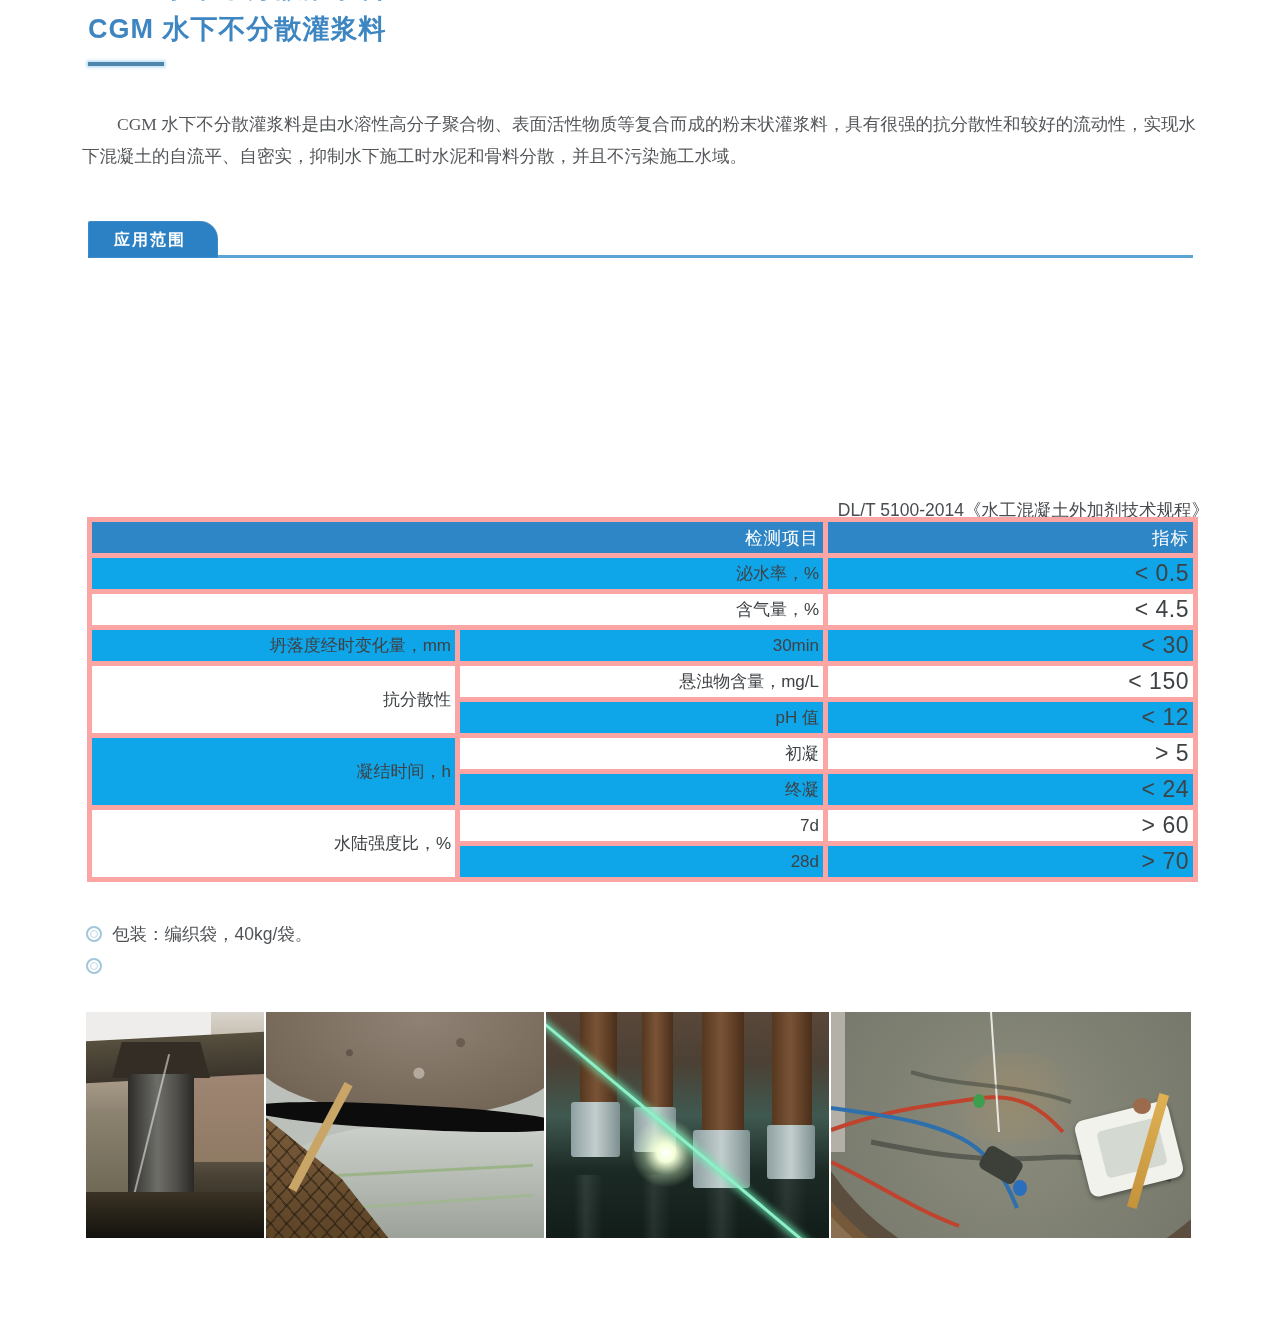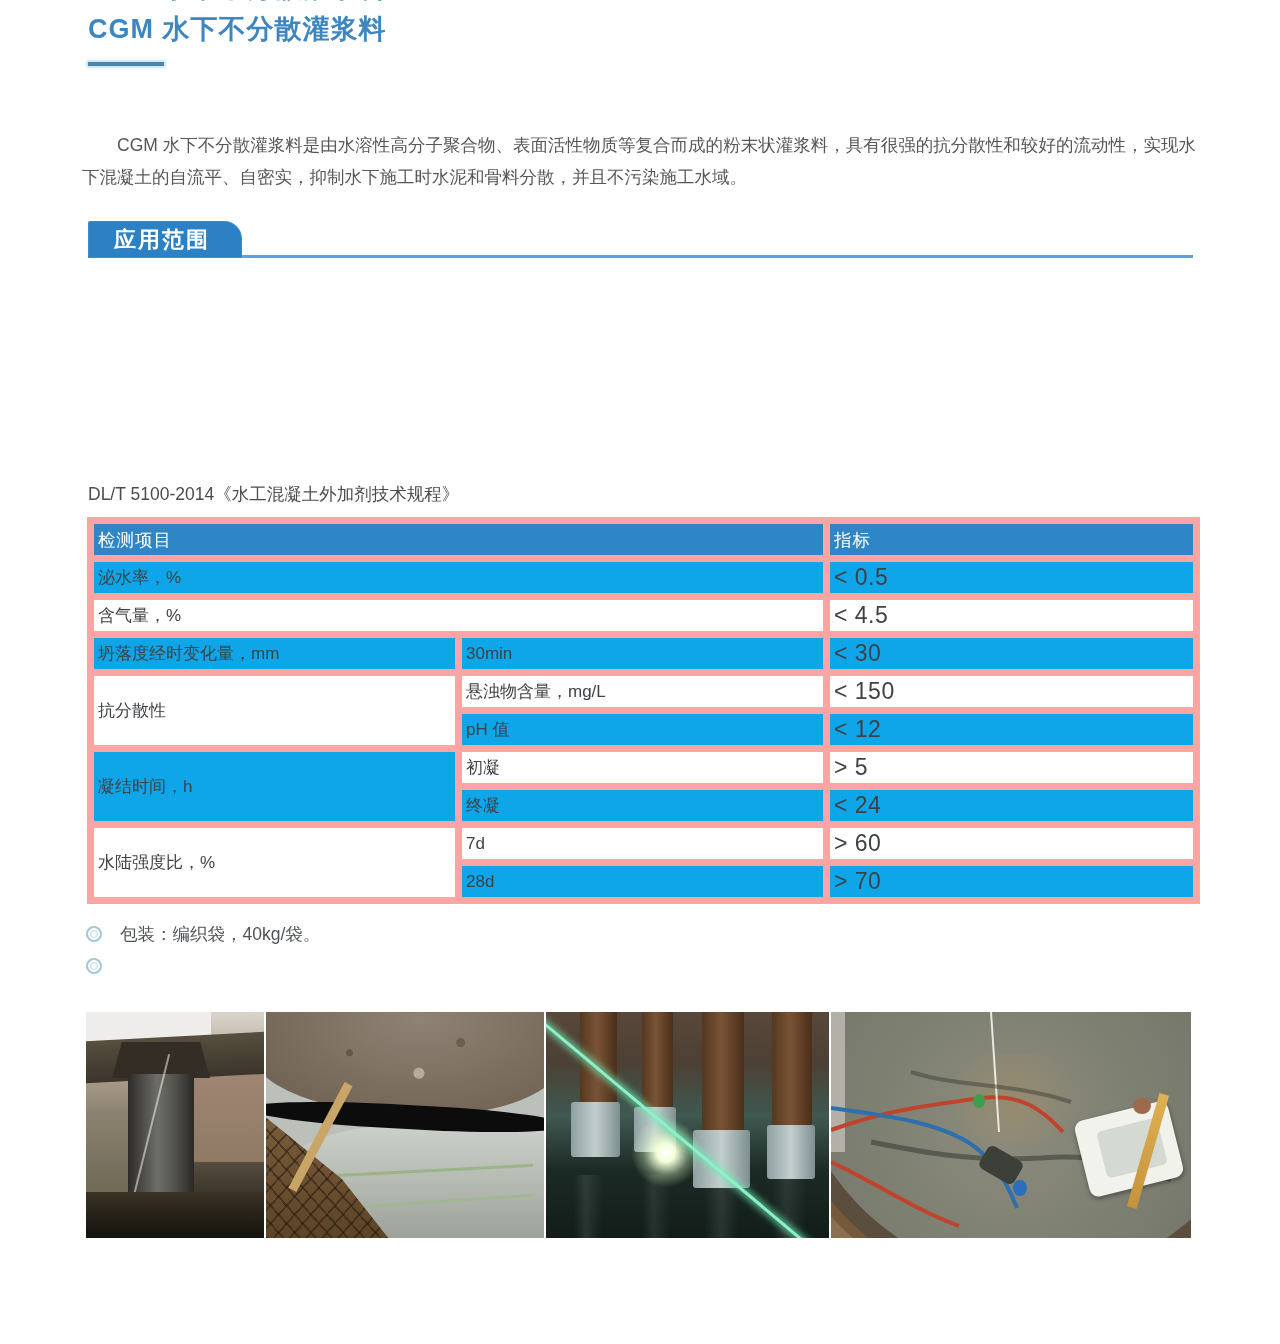--- a/index.html
+++ b/index.html
@@ -11,50 +11,50 @@
   .page{position:relative;width:1280px;height:1344px;overflow:hidden;background:#fff;}
 
   
   .ghost{position:absolute;top:0;left:88px;height:7px;width:600px;overflow:hidden;opacity:.85;}
   .ghost span{display:block;margin-top:-30px;font-size:27px;font-weight:bold;color:#4e93c9;letter-spacing:1px;}
 
   .title{position:absolute;top:11px;left:88px;margin:0;font-size:27px;font-weight:bold;color:#3d86c1;letter-spacing:1px;}
   .title-rule{position:absolute;top:62px;left:88px;width:76px;height:4px;background:#4d87ae;box-shadow:0 0 3px 1.5px #b9dcef;}
 
   .body-text{position:absolute;left:82px;width:1114px;margin:0;font-size:17.5px;line-height:31.5px;color:#55585b;text-align:justify;text-indent:2em;}
-  .intro{top:130px;}
+  .intro{top:109px;font-family:Liberation Serif, serif;}
   .app-body{top:276px;}
 
   
   .sec{position:absolute;left:88px;width:1105px;height:40px;}
   .sec .rule{position:absolute;left:0;right:0;bottom:0;height:3px;background:#5aa5d6;}
   .sec .tab{
     position:absolute;left:0;bottom:0;height:37px;line-height:37px;
-    background:#2c80c4;color:#fff;font-size:22px;font-weight:bold;letter-spacing:2px;
+    background:#2c80c4;color:#fff;font-size:16px;font-weight:bold;letter-spacing:2px;
     padding:0 32px 0 26px;border-radius:2px 18px 0 0;
     box-shadow:inset 0 0 0 1px rgba(255,255,255,.08);
   }
   .sec1{top:218px;} .sec2{top:433px;} .sec3{top:868px;}
 
-  .std-caption{position:absolute;top:482px;left:88px;width:1105px;margin:0;text-align:left;font-size:17.5px;color:#4a4d50;}
+  .std-caption{position:absolute;top:482px;left:88px;width:1105px;margin:16px;text-align:right;font-size:17.5px;color:#4a4d50;}
 
   
   table.perf{
     position:absolute;top:517px;left:87px;width:1106px;
     border-collapse:collapse;table-layout:fixed;
     font-size:17px;color:#3f4245;border:2px solid #454648;
   }
-  table.perf th,table.perf td{border:7px solid #fca5a5;text-align:left;height:31px;padding:0 4px;overflow:hidden;margin-top:20px;}
+  table.perf th,table.perf td{border:5px solid #fca5a5;text-align:right;height:31px;padding:0 4px;overflow:hidden;margin-top:20px;}
   table.perf thead th{background:#2f86c7;color:#ffffff;font-weight:normal;font-size:17.5px;letter-spacing:1px;}
   table.perf td.g{background:#0ea5e9;}
   table.perf td.val{font-size:23px;letter-spacing:.5px;}
 
   
   .bullets{position:absolute;left:86px;top:918px;width:1110px;font-size:17.5px;color:#505356;}
-  .b-row{display:flex;align-items:center;gap:18px;height:32px;}
+  .b-row{display:flex;align-items:center;gap:10px;height:32px;}
   .ring{flex:0 0 auto;width:12px;height:12px;border-radius:50%;border:2px solid #a2c6da;position:relative;background:#fff;}
   .ring::after{content:"";position:absolute;inset:2px;border-radius:50%;border:1.5px solid #bcd8e6;}
 
   
   .photos{position:absolute;left:86px;top:1012px;display:flex;gap:2px;}
   .ph{position:relative;height:226px;overflow:hidden;background:#888;}
   .ph *{position:absolute;}
   .ph1{width:178px;background:linear-gradient(180deg,#d9d5ce 0%,#b5a793 22%,#8d8272 45%,#4a4335 72%,#211e19 100%);}
   .ph2{width:278px;background:#bcc0bb;}
   .ph3{width:283px;background:linear-gradient(180deg,#59483a 0%,#4c4034 22%,#3f5950 46%,#1c2a25 70%,#121d19 100%);}

